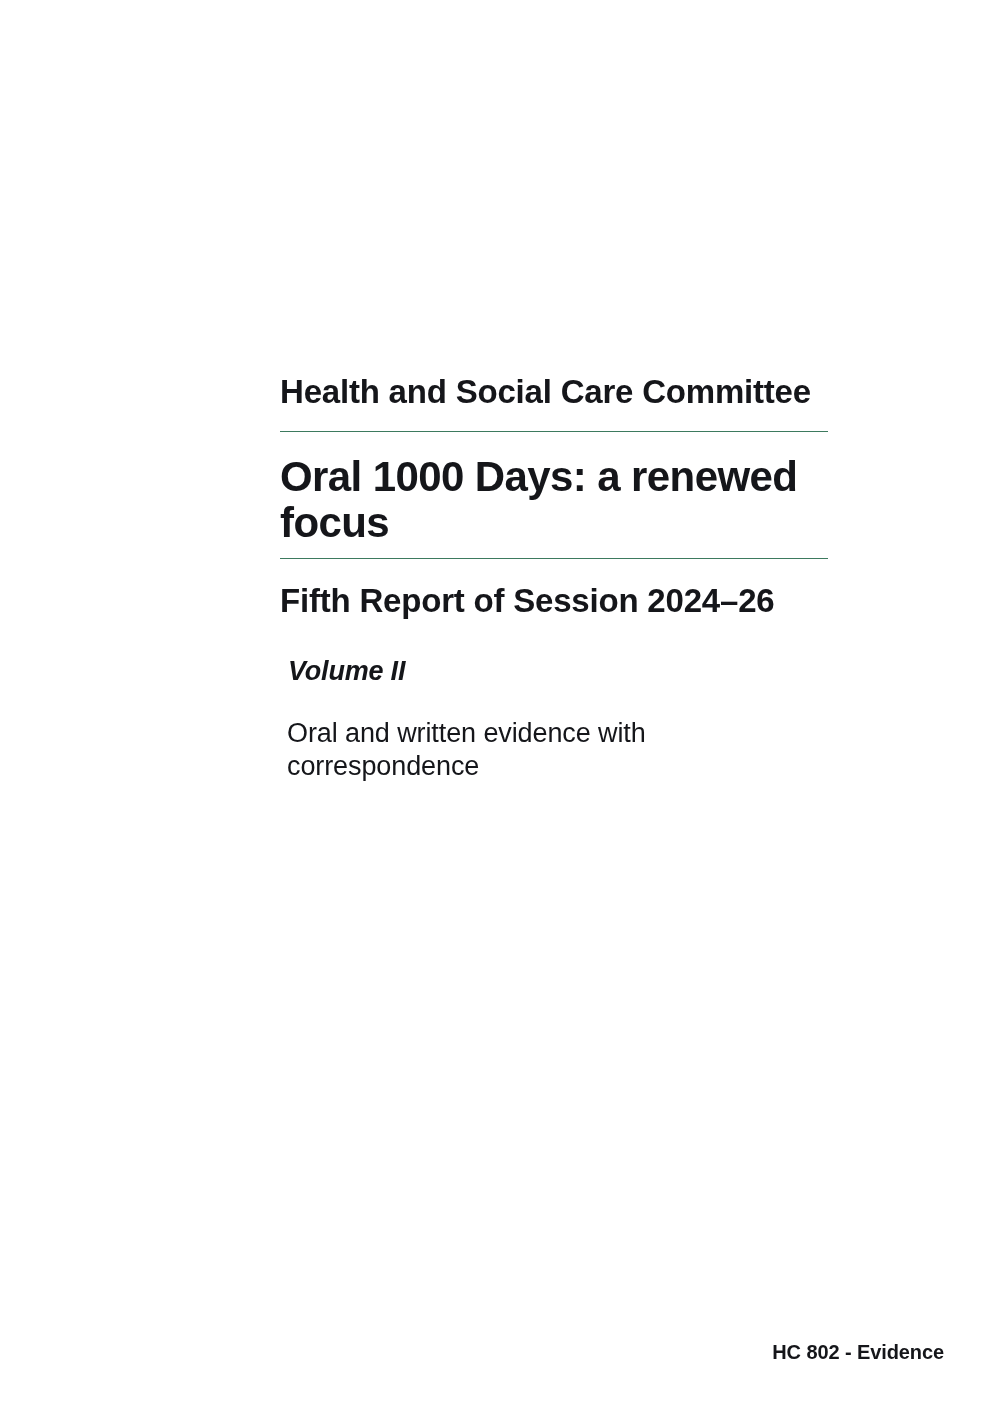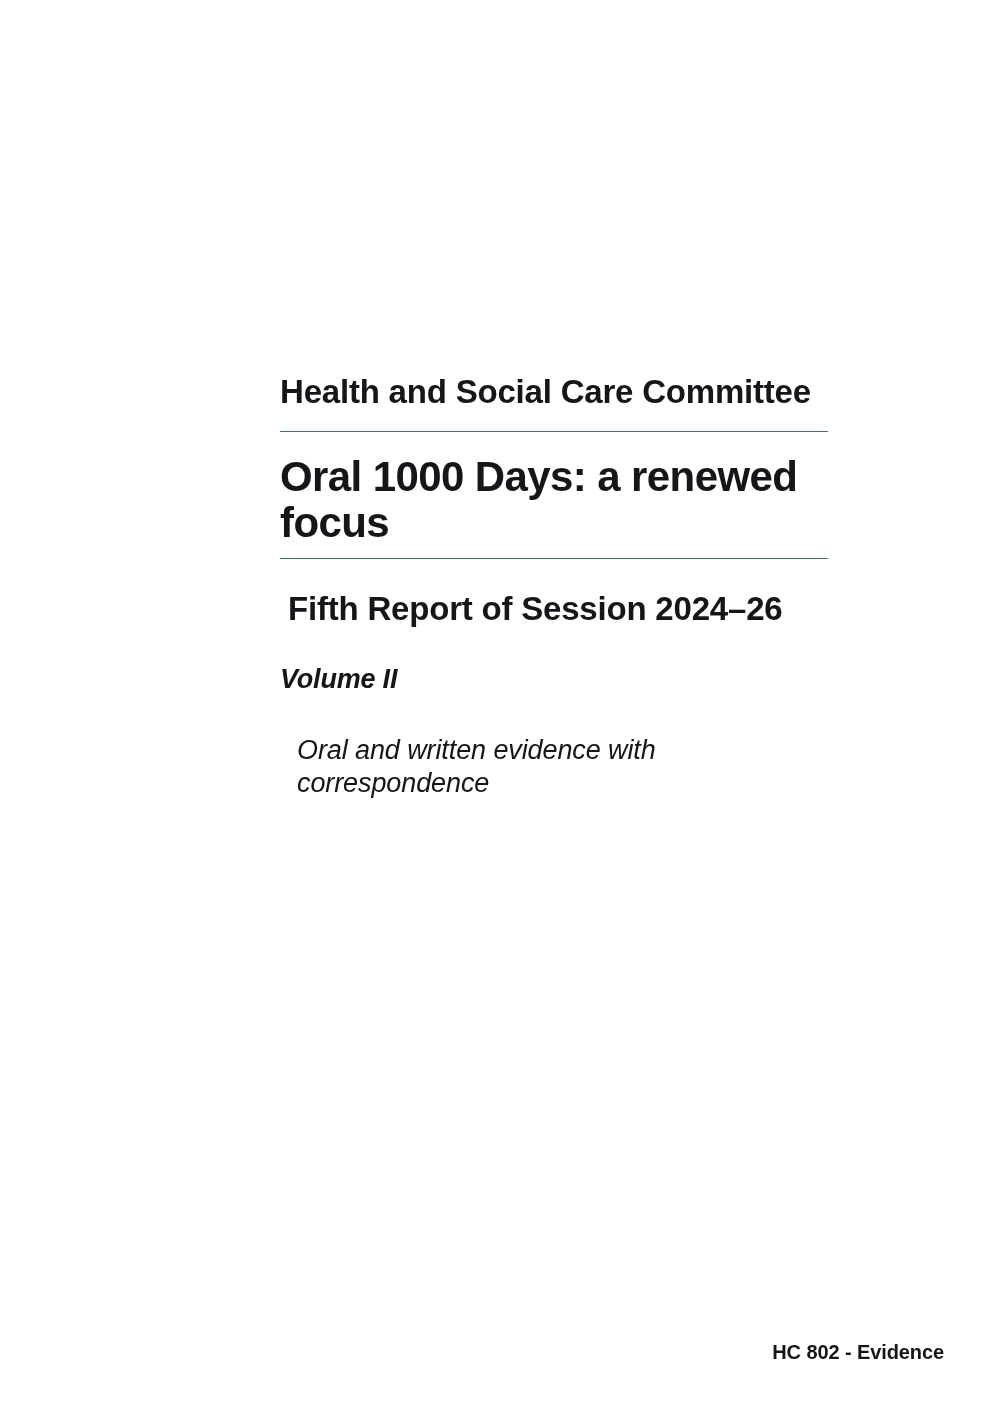--- a/index.html
+++ b/index.html
@@ -59,43 +59,42 @@
     margin: 0;
     padding: 22px 0 12px 0;
   }
 
   .session-line {
     font-size: 33px;
     font-weight: bold;
     line-height: 1.12;
     color: #15161a;
     letter-spacing: -0.2px;
-    margin: 8px;
+    margin: 0;
     padding: 24px 0 0 0;
   }
 
   .volume-line {
     font-size: 27px;
     font-weight: bold;
     font-style: italic;
     line-height: 1.15;
     color: #15161a;
     letter-spacing: -0.2px;
-    margin: 0;
+    margin: 8px;
     padding: 28px 0 0 0;
   }
 
   .evidence-line {
     font-size: 27px;
     font-weight: normal;
-    font-style: italic;
     line-height: 1.2;
     color: #15161a;
     letter-spacing: -0.1px;
-    margin: 17px;
+    margin: 7px;
     padding: 22px 0 0 0;
   }
 
   
   .footer {
     position: absolute;
     right: 47px;
     bottom: 37px;
     font-size: 20px;
     font-weight: bold;

